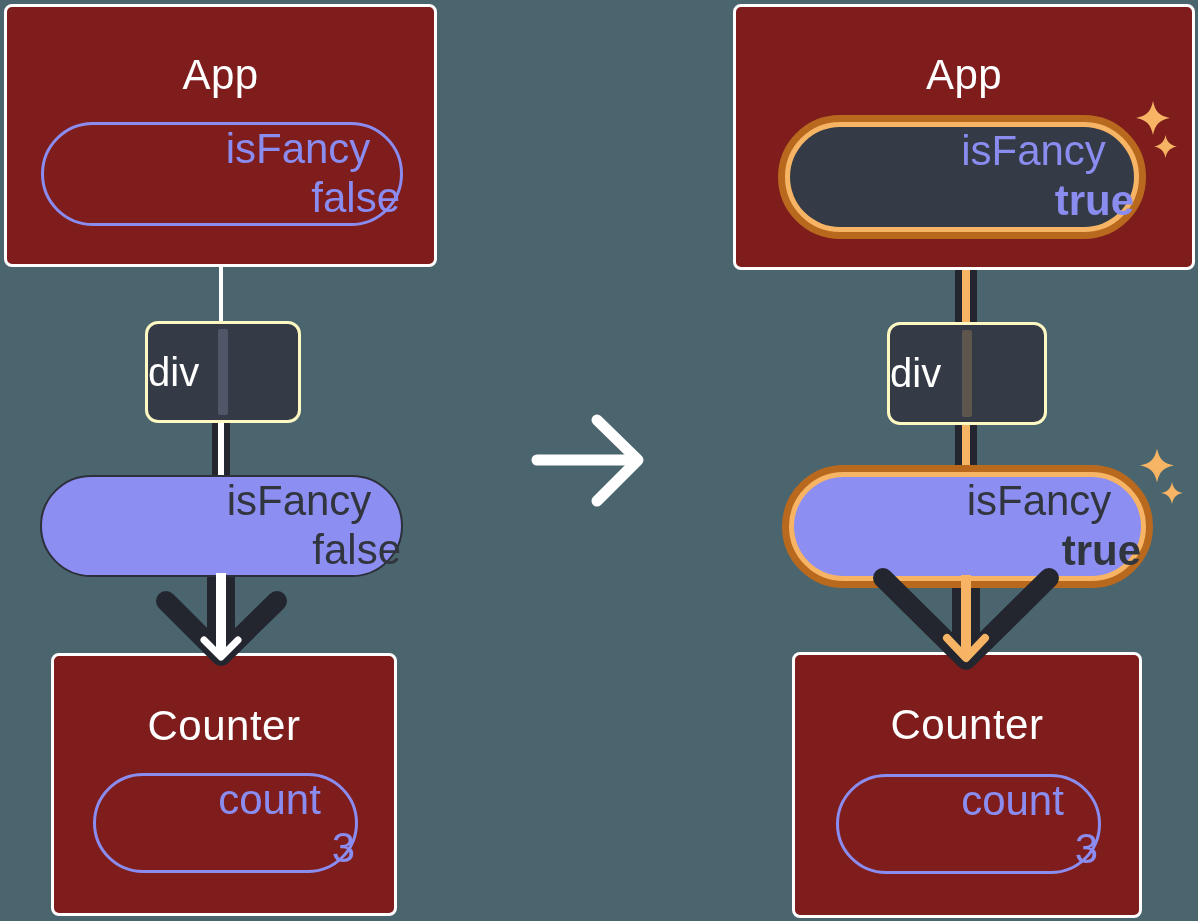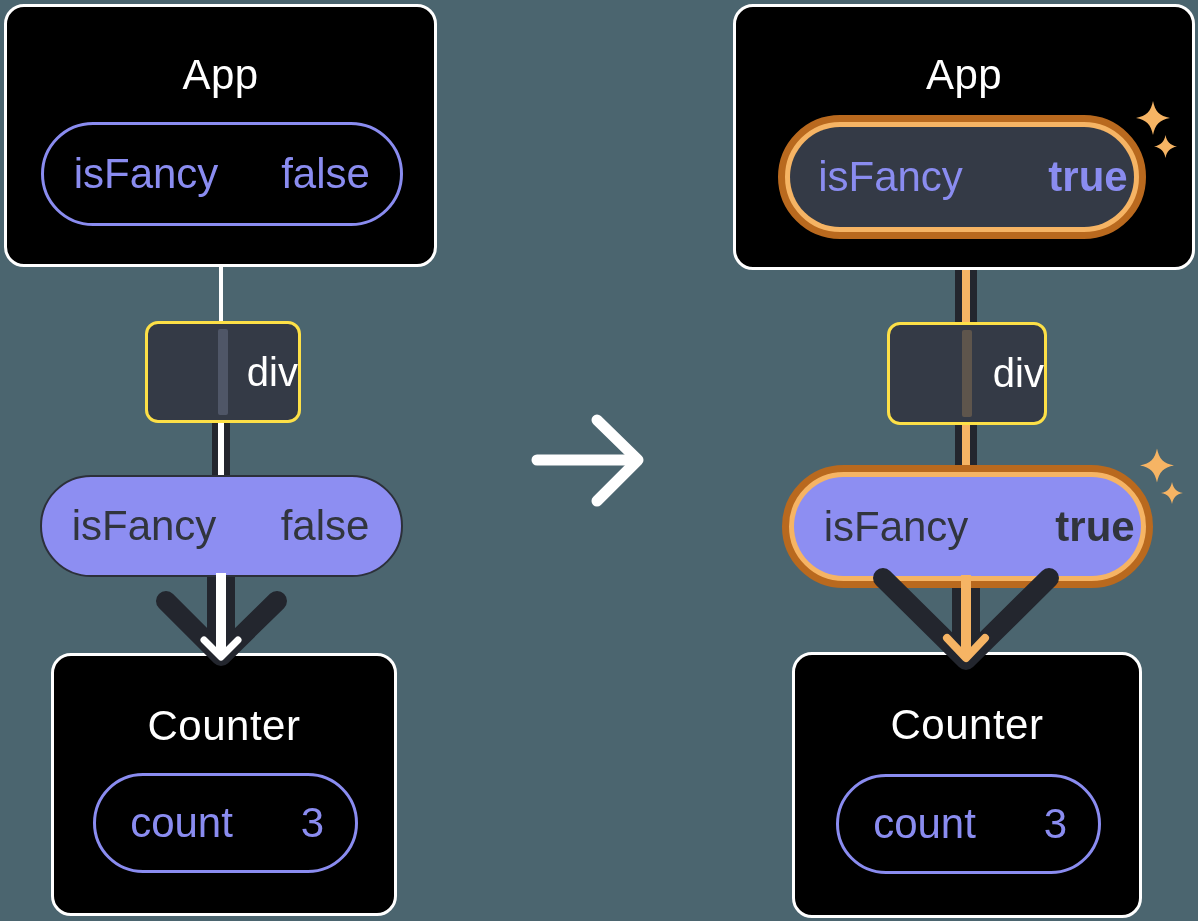--- a/index.html
+++ b/index.html
@@ -4,43 +4,43 @@
 <style>
   html,body{margin:0;padding:0;background:#4b656f;}
   .stage{
     position:relative;width:1198px;height:921px;overflow:hidden;
     background:#4b656f;
     font-family:"Liberation Sans","DejaVu Sans",sans-serif;
   }
   
   .card{
     position:absolute;box-sizing:border-box;
-    background:#000000;border:3px solid #ffffff;border-radius:20px;
+    background:#7f1d1d;border:3px solid #ffffff;border-radius:8px;
     z-index:3;
   }
   .card-title{
     position:absolute;left:0;right:0;text-align:center;
     color:#ffffff;font-size:42px;font-weight:500;letter-spacing:.5px;
   }
   .node{
     position:absolute;box-sizing:border-box;z-index:3;
-    background:#343a46;border:3px solid #fde047;border-radius:13px;
-    display:flex;align-items:center;justify-content:flex-end;
+    background:#343a46;border:3px solid #fef9c3;border-radius:13px;
+    display:flex;align-items:center;justify-content:flex-start;
     color:#ffffff;font-size:40px;
   }
   .node .strip{
     position:absolute;top:5px;bottom:5px;left:50%;width:10px;
     transform:translateX(-50%);border-radius:2px;
   }
   .strip-left{background:rgba(190,200,235,0.20);}
   .strip-right{background:rgba(246,180,100,0.22);}
   
   .pill{
-    position:absolute;box-sizing:border-box;display:flex;align-items:center;
-    border-radius:999px;font-size:42px;z-index:4;
+    position:absolute;box-sizing:border-box;display:flex;align-items:flex-end;
+    border-radius:999px;font-size:42px;z-index:4;flex-direction:column;
   }
   .pill .cell{
     display:flex;align-items:center;justify-content:center;
   }
   .pill .sep{flex:none;}
   .pill-outline{border:3px solid #8a8cf0;color:#8a8cf0;}
   .pill-outline .sep{width:3px;background:#8a8cf0;}
   .pill-solid{background:#8d8ef2;border:2px solid #2c303a;color:#31353d;}
   .pill-solid .sep{width:3px;background:#31353d;}
   .val-bold{font-weight:700;padding-left:48px;}

